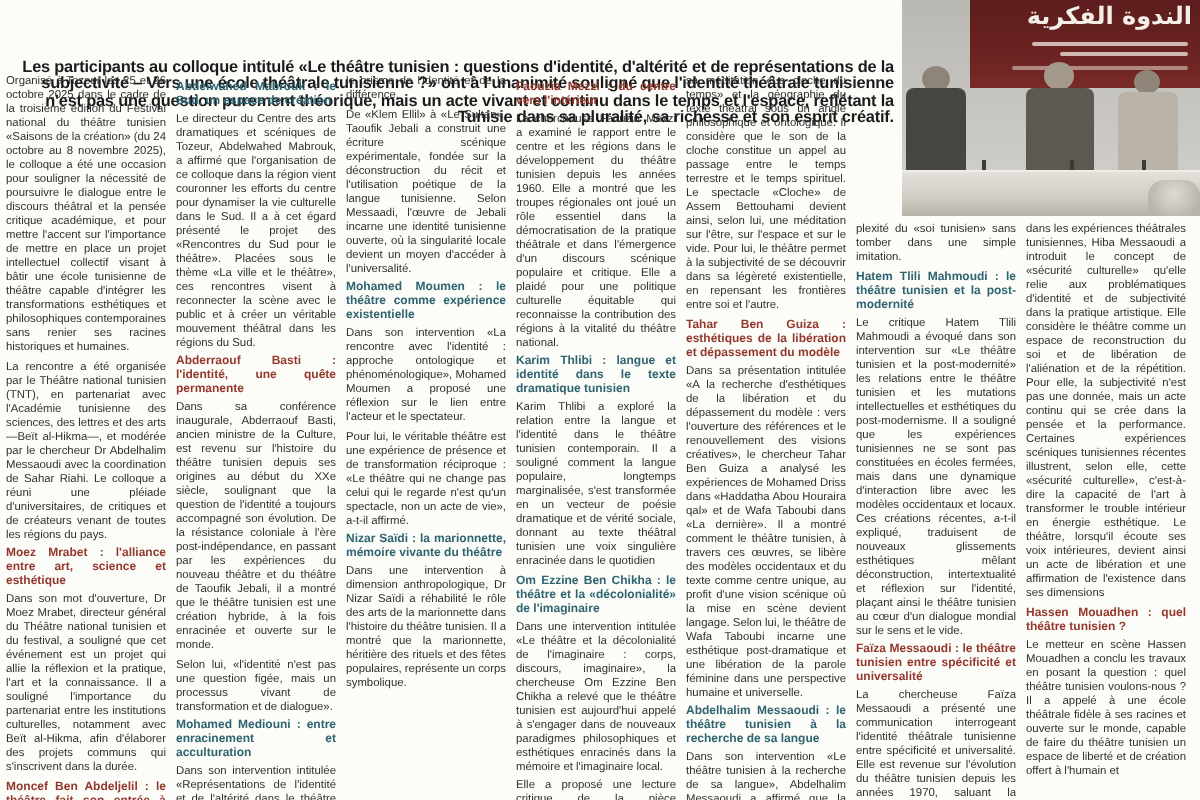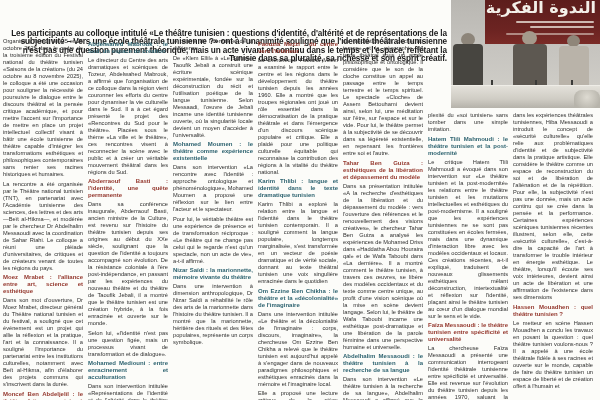--- a/index.html
+++ b/index.html
@@ -6,21 +6,21 @@
   .page{position:relative;width:600px;height:400px;background:#fcfcf9;overflow:hidden;
         font-family:"Liberation Sans",sans-serif;color:#2f2f2f;}
   .intro{position:absolute;left:3px;top:2px;width:444px;font-size:8.2px;font-weight:bold;
          line-height:8.4px;color:#1b1b1b;letter-spacing:-0.1px;text-align:right;margin-top:28px;}
   
   .photo{position:absolute;left:451px;top:0;width:149px;height:108px;overflow:hidden;
          background:linear-gradient(180deg,#b9b7b2 0%,#c6c4bf 45%,#d3d1cb 100%);}
   .ph-banner{position:absolute;left:34px;top:0;right:0;height:44px;
              background:linear-gradient(180deg,#5c1d1c 0%,#6d2422 70%,#7a2b27 100%);}
   .ph-banner-title{position:absolute;right:4px;top:1px;width:100%;text-align:right;
-                   color:#f3efe8;font-size:16px;font-weight:bold;
+                   color:#f3efe8;font-size:12px;font-weight:bold;
                    font-family:"DejaVu Sans",sans-serif;line-height:14px;}
   .ph-line{position:absolute;right:6px;height:2px;background:rgba(240,235,225,.75);border-radius:1px;}
   .l1{top:21px;width:78px;} .l2{top:26px;width:64px;} .l3{top:33px;width:88px;background:rgba(240,235,225,.5);}
   .fig{position:absolute;border-radius:4px 4px 0 0;}
   .head{position:absolute;border-radius:50%;}
   .f-left{left:2px;top:44px;width:30px;height:48px;background:#474540;}
   .h-left{left:10px;top:33px;width:14px;height:13px;background:#8d857a;}
   .f-center{left:62px;top:44px;width:34px;height:46px;background:#5d5851;}
   .h-center{left:71px;top:31px;width:15px;height:14px;background:#a49a8c;}
   .f-right{left:108px;top:46px;width:30px;height:44px;background:#b9b3a9;}

